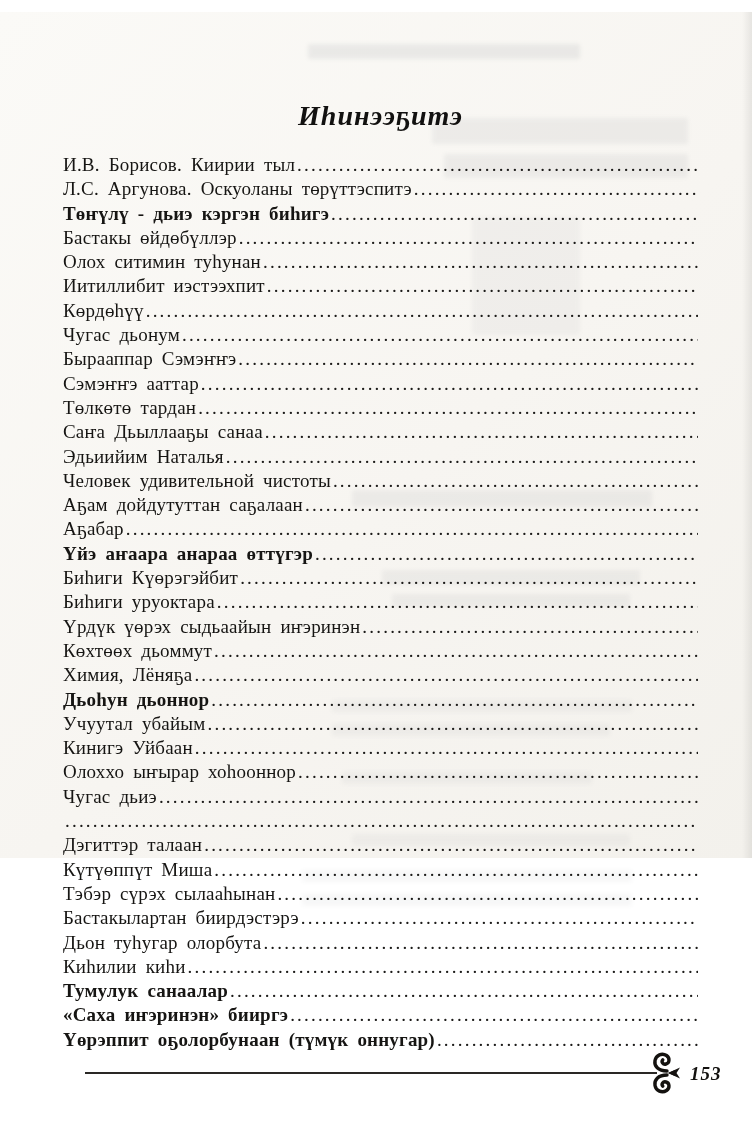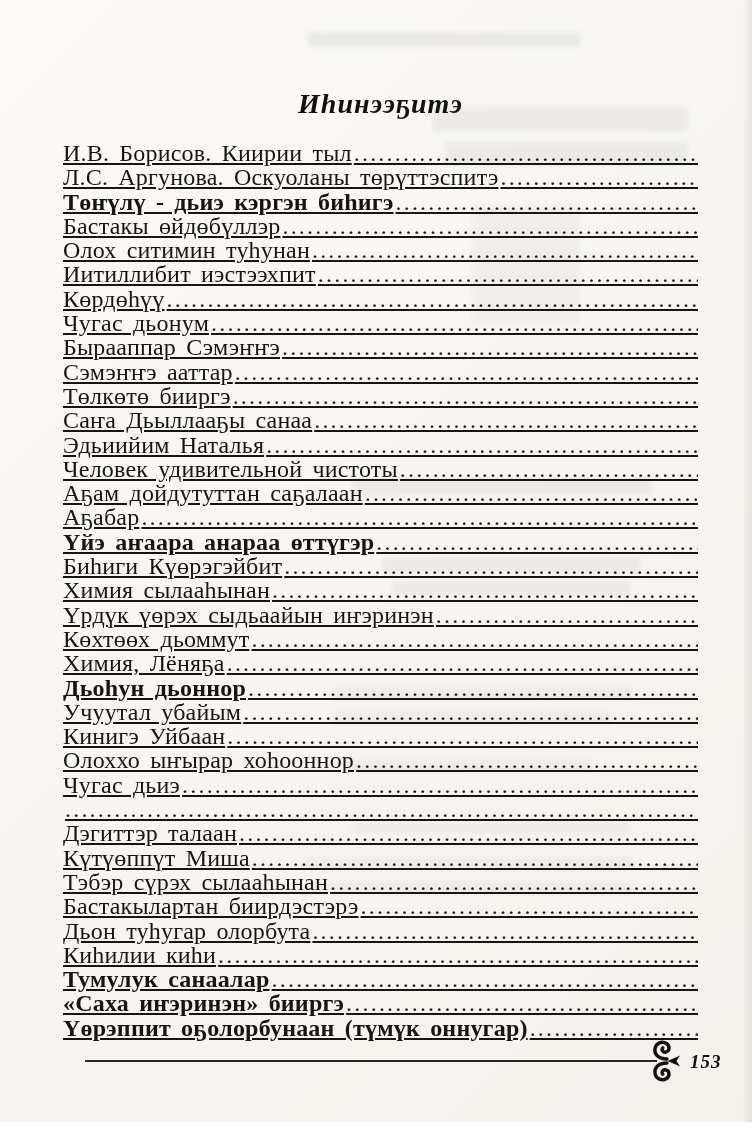--- a/index.html
+++ b/index.html
@@ -6,24 +6,25 @@
     margin: 0;
     padding: 0;
     width: 752px;
     height: 1134px;
     overflow: hidden;
     background: #ffffff;
   }
   .page {
     position: relative;
     width: 752px;
-    height: 1122px;
+    height: 846px;
     background: linear-gradient(135deg, #fbfaf7 0%, #f7f5f1 55%, #f3f1ec 100%);
     font-family: "Liberation Serif", "DejaVu Serif", serif;
     color: #161513;
+    margin-top: 12px;
   }
   
   .page::after {
     content: "";
     position: absolute;
     top: 0; right: 0;
     width: 10px; height: 100%;
     background: linear-gradient(to right, rgba(0,0,0,0), rgba(0,0,0,0.07));
     pointer-events: none;
   }
@@ -42,25 +43,24 @@
   .toc {
     position: absolute;
     top: 141px;
     left: 63px;
     width: 635px;
   }
   .toc-row {
     display: flex;
     align-items: flex-end;
     height: 24.3px;
-    font-size: 24px;
+    font-size: 19px;
     line-height: 24.3px;
     word-spacing: 4px;
     white-space: nowrap;
-    text-decoration: underline;
   }
   .toc-row .label {
     flex: 0 0 auto;
     letter-spacing: 0.2px;
   }
   .toc-row.bold .label {
     font-weight: 700;
   }
   .toc-row .leader {
     flex: 1 1 auto;
@@ -160,21 +160,21 @@
       </div>
       <div class="toc-row">
         <span class="label">Бырааппар Сэмэҥҥэ</span>
         <span class="leader">............................................................................................................................................................................................................................</span>
       </div>
       <div class="toc-row">
         <span class="label">Сэмэҥҥэ ааттар</span>
         <span class="leader">............................................................................................................................................................................................................................</span>
       </div>
       <div class="toc-row">
-        <span class="label">Төлкөтө бииргэ</span>
+        <span class="label">Төлкөтө тардан</span>
         <span class="leader">............................................................................................................................................................................................................................</span>
       </div>
       <div class="toc-row">
         <span class="label">Саҥа Дьыллааҕы санаа</span>
         <span class="leader">............................................................................................................................................................................................................................</span>
       </div>
       <div class="toc-row">
         <span class="label">Эдьиийим Наталья</span>
         <span class="leader">............................................................................................................................................................................................................................</span>
       </div>
@@ -192,21 +192,21 @@
       </div>
       <div class="toc-row bold">
         <span class="label">Үйэ аҥаара анараа өттүгэр</span>
         <span class="leader">............................................................................................................................................................................................................................</span>
       </div>
       <div class="toc-row">
         <span class="label">Биһиги Күөрэгэйбит</span>
         <span class="leader">............................................................................................................................................................................................................................</span>
       </div>
       <div class="toc-row">
-        <span class="label">Химия сылааһынан</span>
+        <span class="label">Биһиги уруоктара</span>
         <span class="leader">............................................................................................................................................................................................................................</span>
       </div>
       <div class="toc-row">
         <span class="label">Үрдүк үөрэх сыдьаайын иҥэринэн</span>
         <span class="leader">............................................................................................................................................................................................................................</span>
       </div>
       <div class="toc-row">
         <span class="label">Көхтөөх дьоммут</span>
         <span class="leader">............................................................................................................................................................................................................................</span>
       </div>

